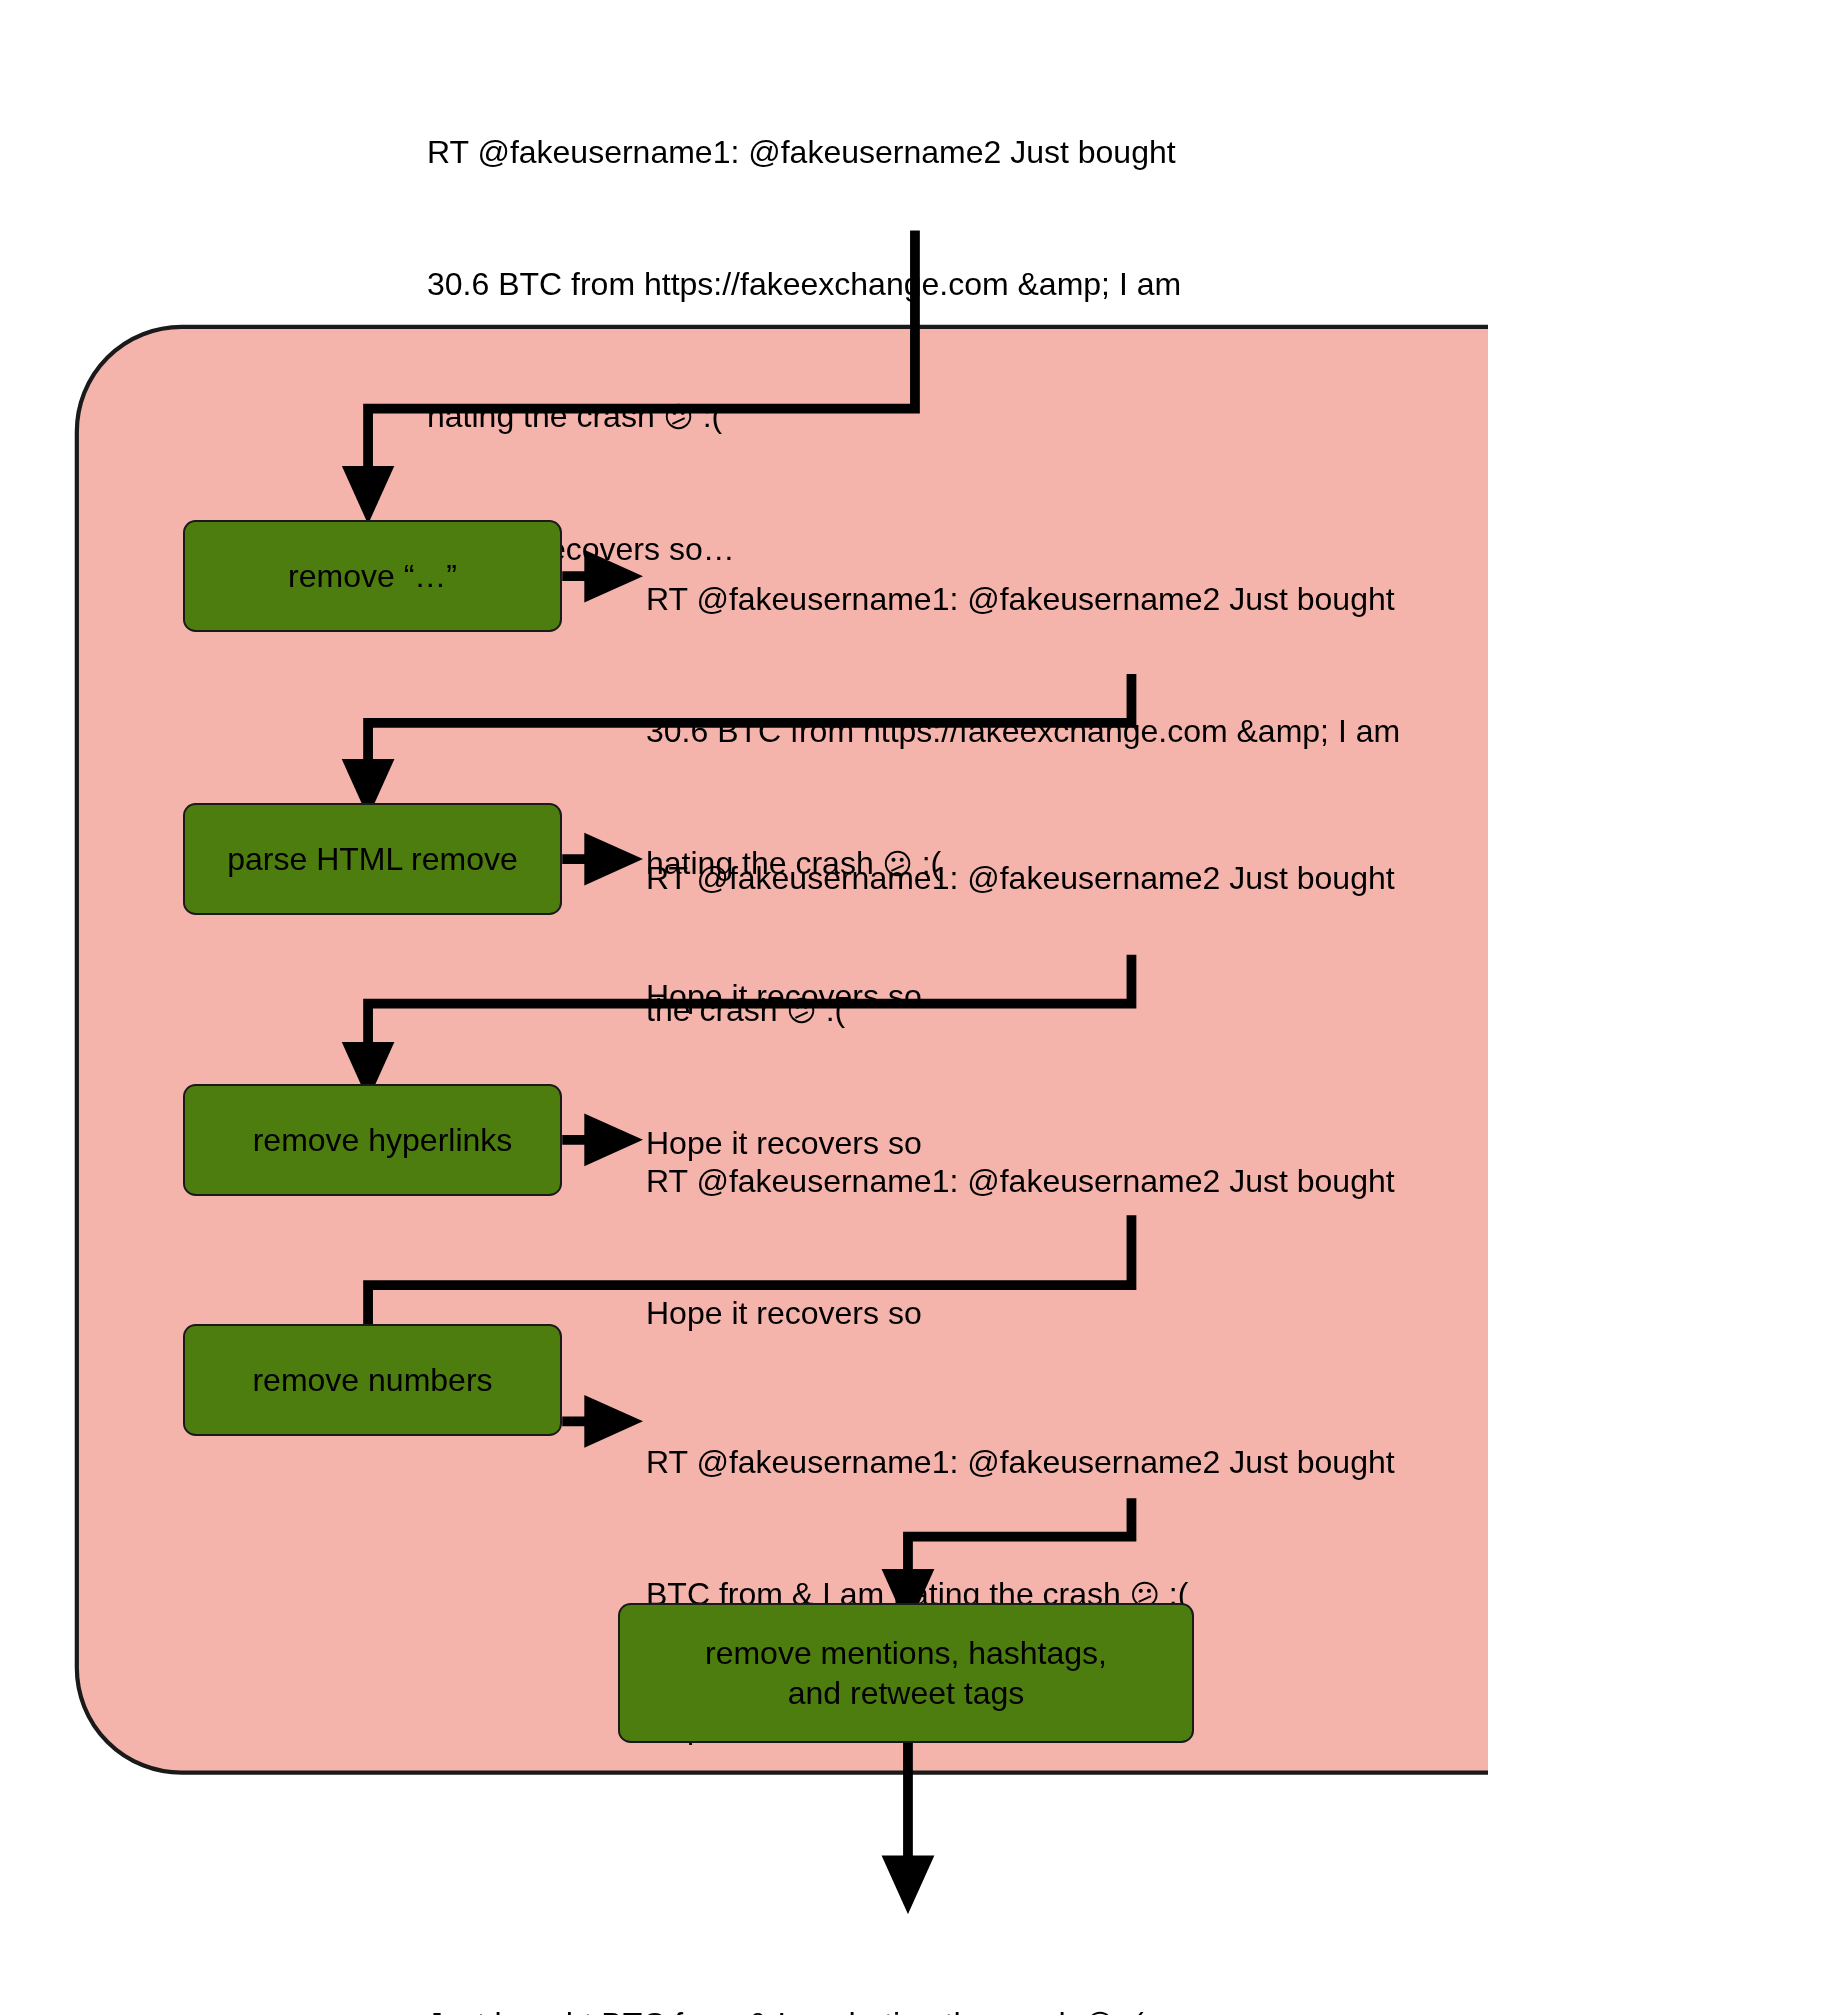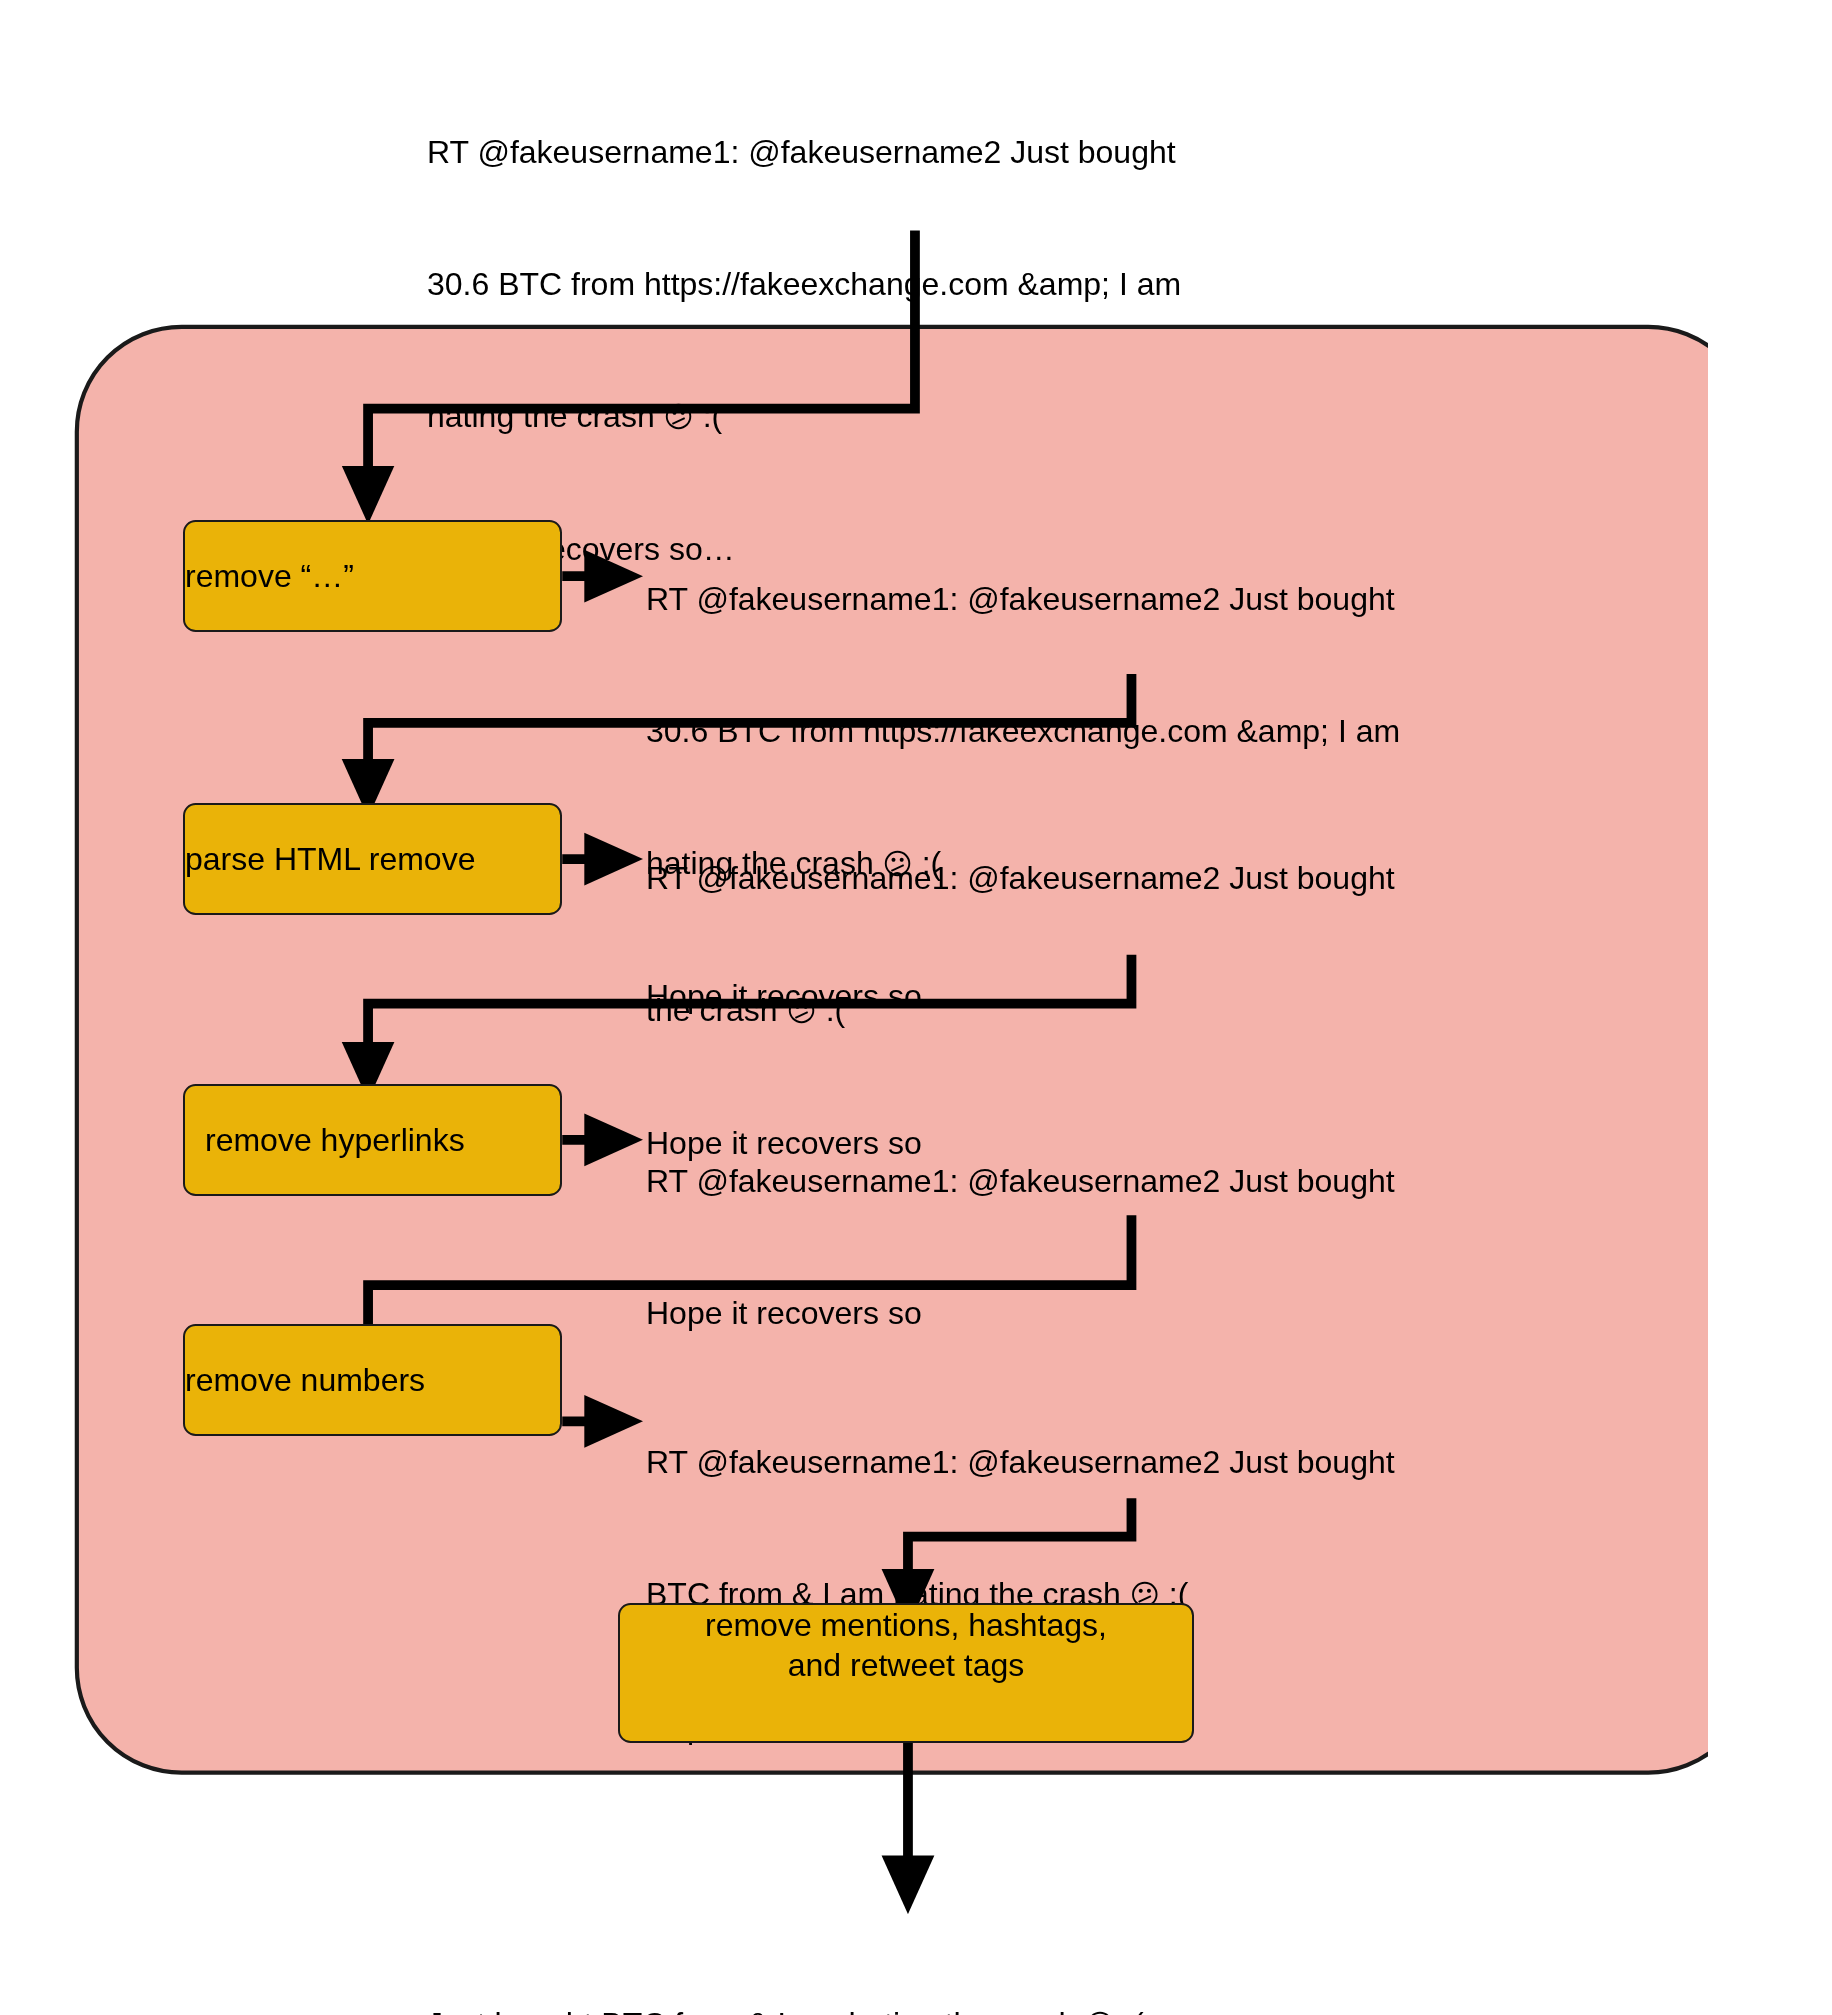--- a/index.html
+++ b/index.html
@@ -6,21 +6,21 @@
     margin: 0;
     padding: 0;
     background: #ffffff;
   }
   body {
     font-family: "Liberation Sans", sans-serif;
     color: #000000;
   }
   #canvas {
     position: relative;
-    width: 1708px;
+    width: 1488px;
     height: 2015px;
     overflow: hidden;
     background: #ffffff;
   }
   svg.layer {
     position: absolute;
     left: 0;
     top: 0;
     width: 1832px;
     height: 2015px;
@@ -33,26 +33,26 @@
     line-height: 44px;
     color: #000000;
     white-space: pre;
   }
   .emoji {
     font-family: "DejaVu Sans", sans-serif;
     font-size: 29px;
   }
   .node {
     position: absolute;
-    background: #eab308;
+    background: #4d7c0f;
     border: 2.1px solid #1a1a1a;
     border-radius: 12.6px;
     display: flex;
     align-items: center;
-    justify-content: flex-start;
+    justify-content: center;
     text-align: center;
     font-family: "Liberation Sans", sans-serif;
     font-size: 32px;
     line-height: 40px;
     color: #000000;
     box-sizing: border-box;
   }
 </style>
 </head>
 <body>

